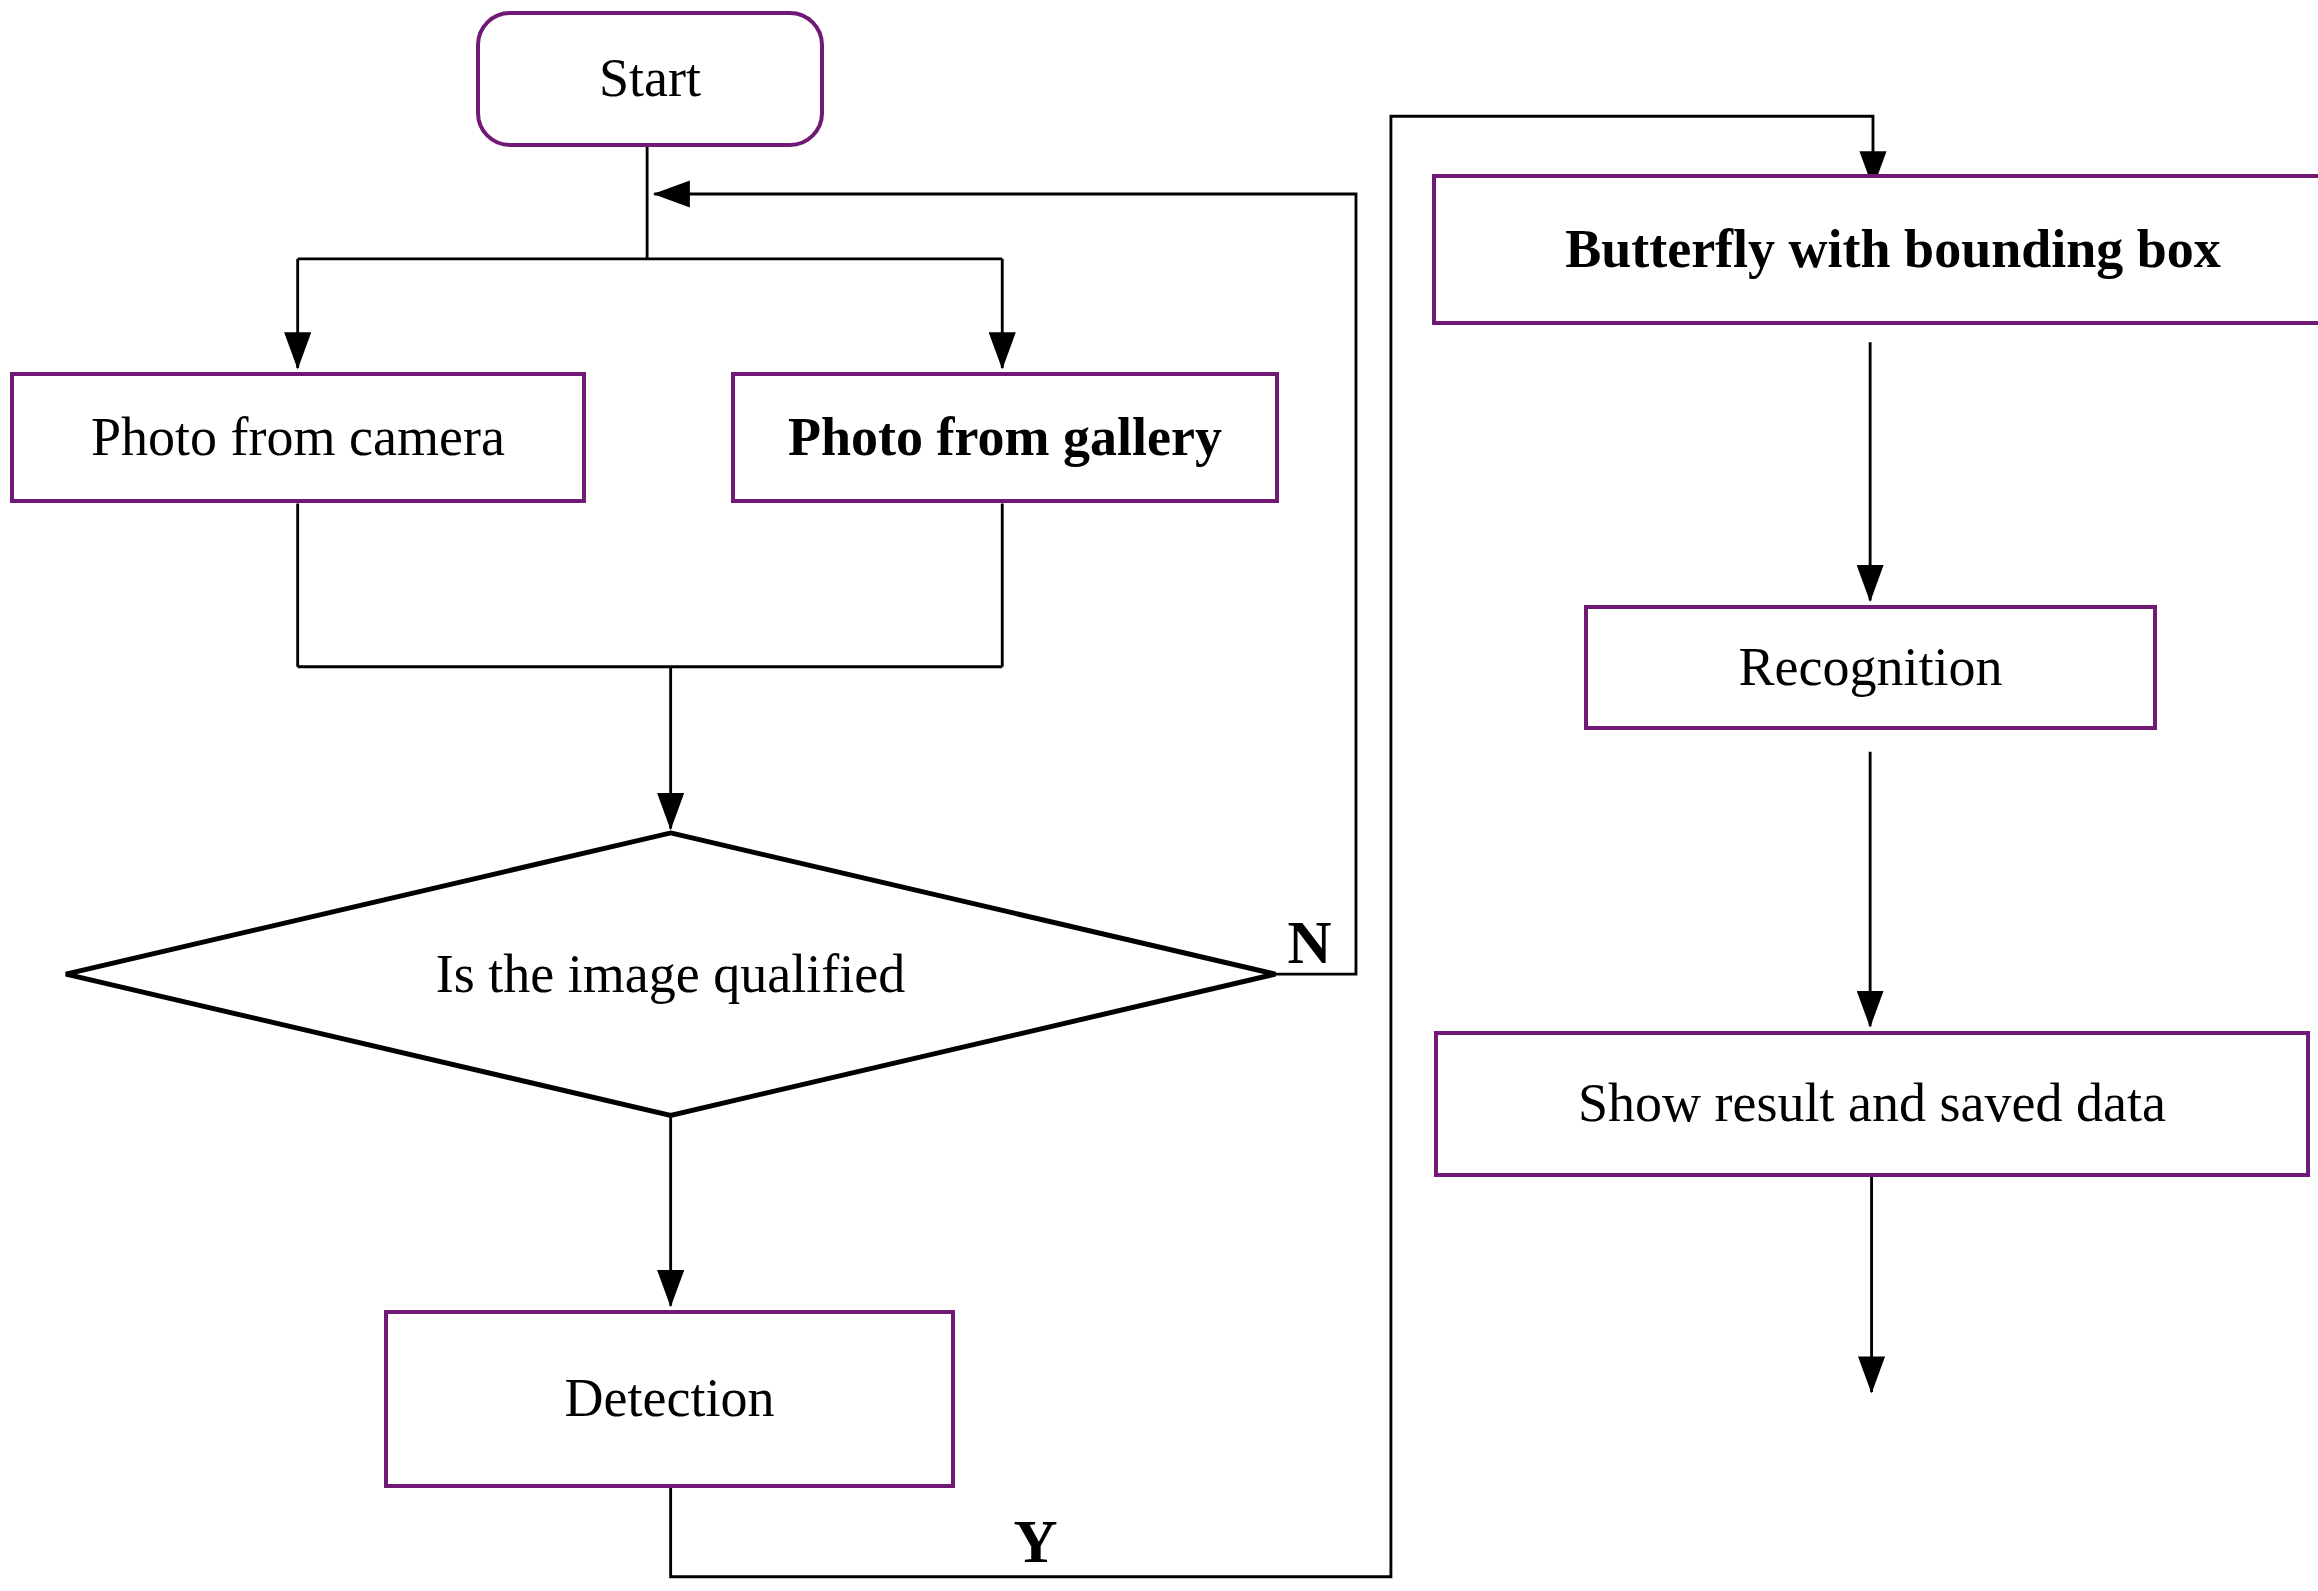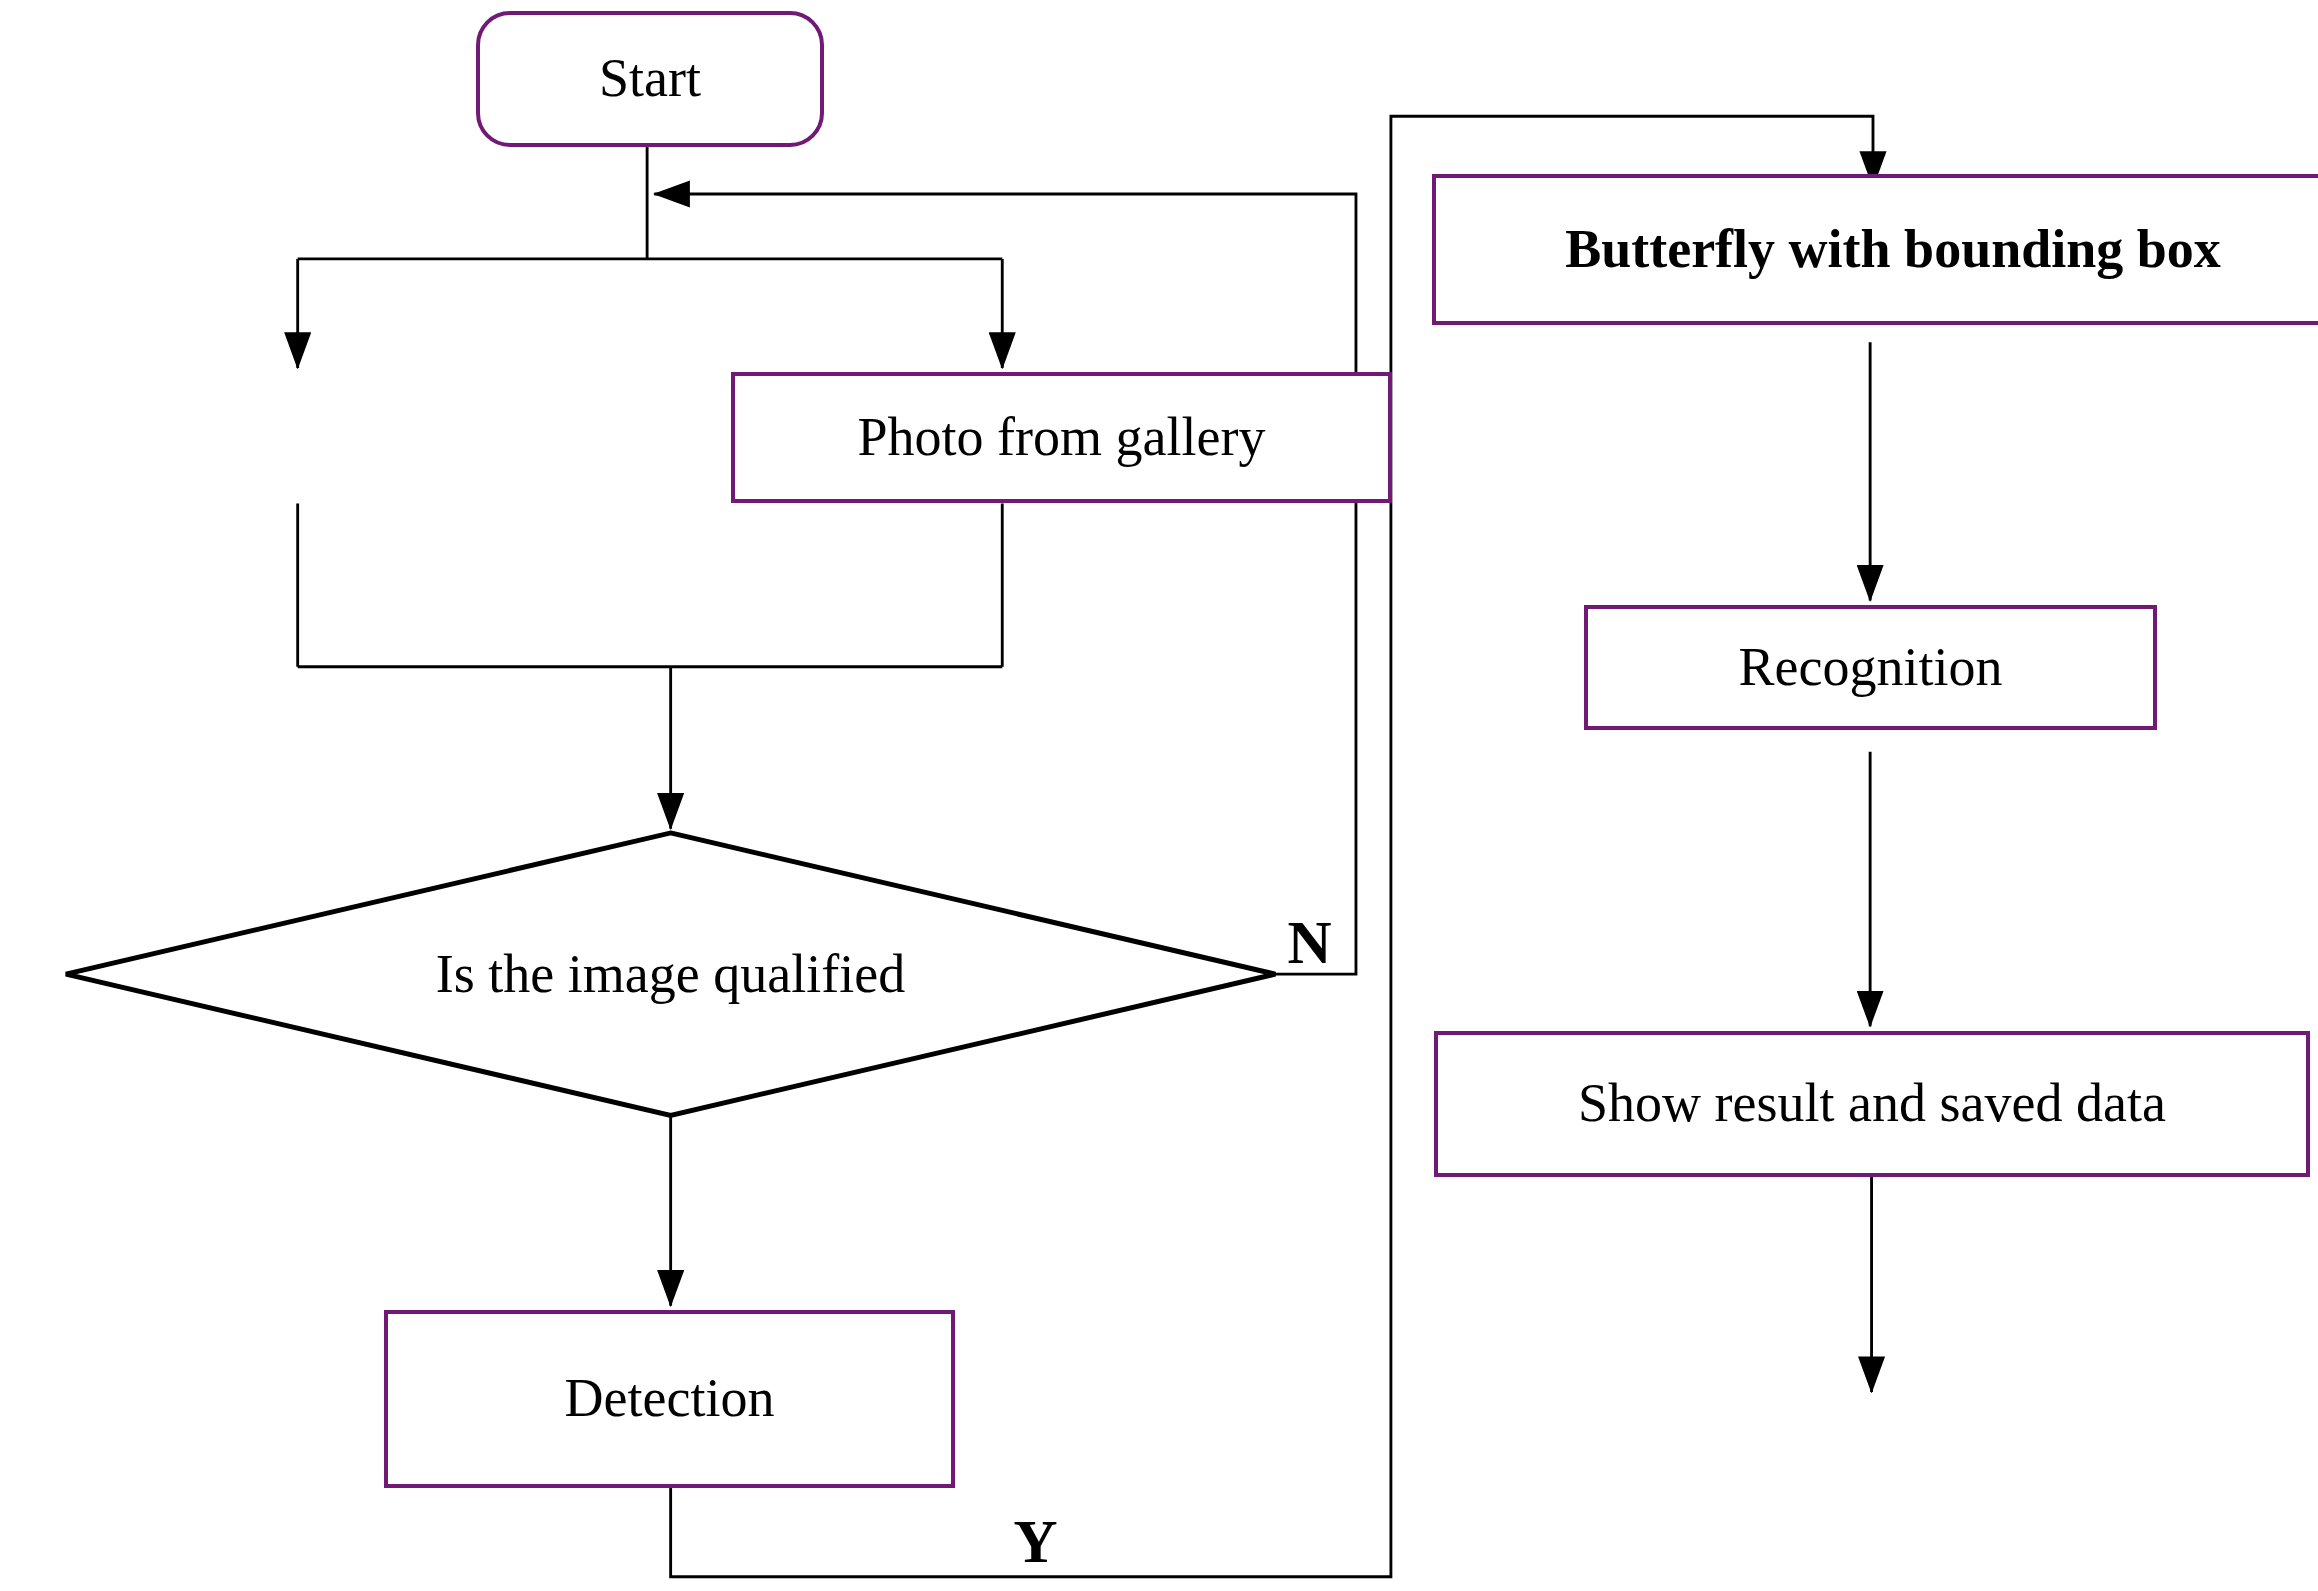--- a/index.html
+++ b/index.html
@@ -42,21 +42,21 @@
     position:absolute;
     display:flex;
     align-items:center;
     justify-content:center;
     font-size:61px;
     font-weight:bold;
   }
   
   .n-start{left:476px;top:10.7px;width:348px;height:136px;}
   .n-camera{left:10px;top:372px;width:576px;height:131px;}
-  .n-gallery{left:731px;top:372px;width:661px;height:131px;}
+  .n-gallery{left:731px;top:372px;width:548px;height:131px;font-weight:bold;}
   .n-detection{left:384px;top:1310px;width:571px;height:178px;}
   .n-butterfly{left:1432px;top:174px;width:922px;height:151px;font-weight:bold;}
   .n-recognition{left:1584px;top:605px;width:573px;height:125px;}
   .n-showresult{left:1434px;top:1031px;width:876px;height:146px;}
   .n-return{left:1611px;top:1396px;width:516px;height:146px;}
   .l-diamond{left:314px;top:917px;width:713px;height:114px;}
   .l-n{left:1224px;top:893px;width:171px;height:100px;}
   .l-y{left:950px;top:1492px;width:171px;height:100px;}
 </style>
 </head>
@@ -89,20 +89,21 @@
     <line x1="940" y1="1564" x2="940" y2="1831" marker-end="url(#arrow)"></line>
 
     <polyline points="940,2086 940,2211 1950,2211 1950,163 2626,163 2626,262" marker-end="url(#arrow)"></polyline>
 
     <line x1="2622" y1="480" x2="2622" y2="842" marker-end="url(#arrow)"></line>
     <line x1="2622" y1="1054" x2="2622" y2="1439" marker-end="url(#arrow)"></line>
     <line x1="2624" y1="1650" x2="2624" y2="1952" marker-end="url(#arrow)"></line>
   </svg>
 
   <div class="node terminator n-start">Start</div>
+  <div class="node n-camera">Photo from camera</div>
   <div class="node n-gallery">Photo from gallery</div>
   <div class="float-label l-diamond">Is the image qualified</div>
   <div class="node n-detection">Detection</div>
   <div class="node n-butterfly">Butterfly with bounding box</div>
   <div class="node n-recognition">Recognition</div>
   <div class="node n-showresult">Show result and saved data</div>
 
   <div class="edge-label l-n">N</div>
   <div class="edge-label l-y">Y</div>
 

